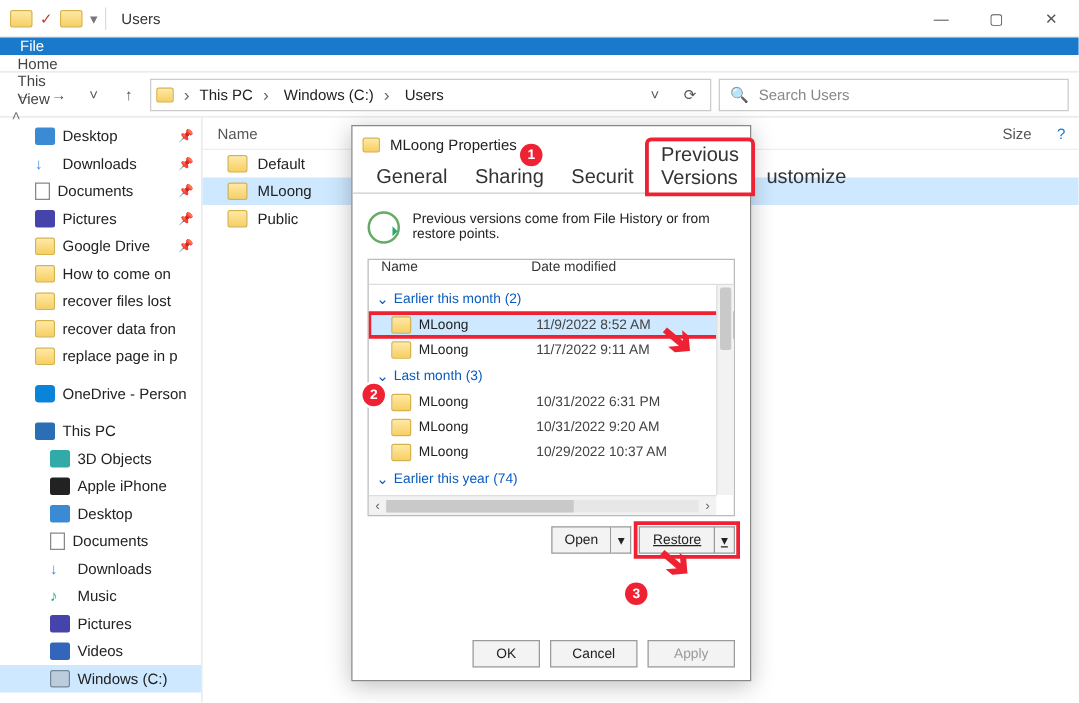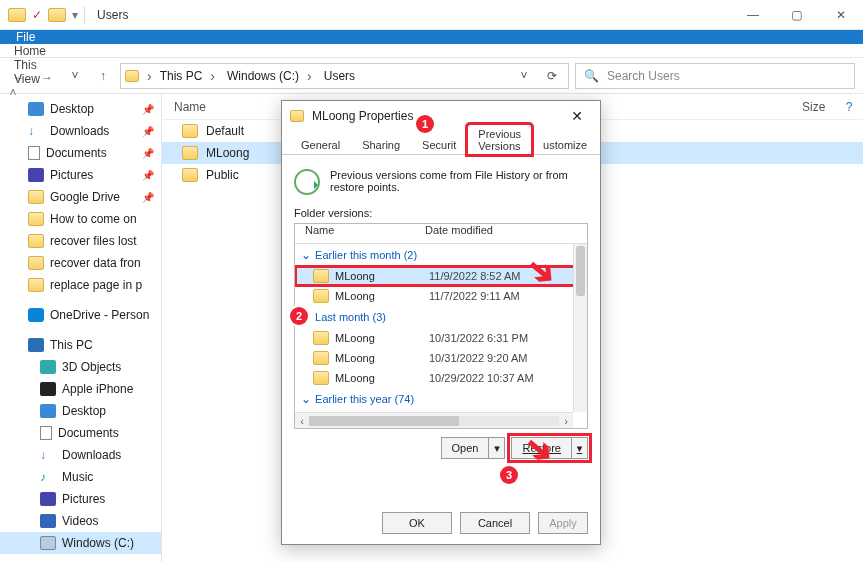--- a/index.html
+++ b/index.html
@@ -59,21 +59,21 @@
   .cols .col-size{ flex:1;}
   .row { display:flex; align-items:center; height:22px; padding-left:20px; gap:8px;}
   .row.sel { background:#cde8ff; }
   .row .fname{ }
 
   
   .dialog { position:absolute; left:281px; top:100px; width:320px; height:445px; background:#fff; border:1px solid #888; box-shadow:0 4px 18px rgba(0,0,0,.25); }
   .dlg-title { height:30px; display:flex; align-items:center; padding:0 8px; gap:8px; }
   .dlg-title .close { margin-left:auto; width:30px; text-align:center; font-size:14px;}
   .tabs { display:flex; padding:0 8px; border-bottom:1px solid #ccc; height:24px; align-items:flex-end; position:relative;}
-  .tab { padding:3px 10px; font-size:11px; color:#333; border:1px solid transparent; border-bottom:none; position:relative; }
+  .tab { padding:3px 10px; font-size:16px; color:#333; border:1px solid transparent; border-bottom:none; position:relative; }
   .tab.active { border-color:#aaa; background:#fff; border-radius:3px 3px 0 0; margin-bottom:-1px;}
   .hl-red { outline:3px solid #e23; outline-offset:-1px; }
   .dlg-body { padding:8px 12px; font-size:11px; }
   .inforow { display:flex; gap:10px; align-items:flex-start; margin:6px 0 12px;}
   .clock-ico { width:26px; height:26px; border:2px solid #6a6; border-radius:50%; position:relative;}
   .clock-ico::after{content:""; position:absolute; right:-4px; top:10px; border:4px solid transparent; border-left-color:#2a7;}
   .versions-label{ margin-top:6px;}
   .versions-box { border:1px solid #bbb; height:206px; margin-top:4px; position:relative; overflow:hidden;}
   .versions-box .vhead { display:flex; height:20px; border-bottom:1px solid #ddd; font-size:11px; color:#333;}
   .vhead .vname{ width:130px; padding-left:10px;}
@@ -290,21 +290,20 @@
     <div class="tab">ustomize</div>
     <span class="badge" style="left:134px; top:-16px;">1</span>
   </div>
 
   <div class="dlg-body">
     <div class="inforow">
       <span class="clock-ico"></span>
       <span style="flex:1">Previous versions come from File History or from restore points.</span>
     </div>
 
-    <div class="versions-label">Folder versions:</div>
 
     <div class="versions-box">
       <div class="vhead">
         <div class="vname">Name</div>
         <div class="vdate">Date modified</div>
       </div>
       <div id="versions-body">
           <div class="vgroup">Earlier this month (2)</div>
           <div class="vrow sel-hl">
             <span class="vn">
@@ -362,22 +361,22 @@
         <div class="btn dd">▾</div>
       </div>
       <div class="split restore-hl">
         <div class="btn">Restore</div>
         <div class="btn dd">▾</div>
       </div>
     </div>
   </div>
 
   <div class="dlg-foot">
-    <div class="btn" style="width:70px;justify-content:center">OK</div>
+    <div class="btn" style="width:54px;justify-content:center">OK</div>
     <div class="btn" style="width:70px;justify-content:center">Cancel</div>
-    <div class="btn dis" style="width:50px;justify-content:center">Apply</div>
+    <div class="btn dis" style="width:70px;justify-content:center">Apply</div>
   </div>
 
   <span class="badge" style="left:8px; top:206px;">2</span>
   <span class="badge" style="left:218px; top:365px;">3</span>
   <span class="arrow" style="left:246px; top:150px; transform:rotate(40deg);">➔</span>
   <span class="arrow" style="left:244px; top:328px; transform:rotate(40deg);">➔</span>
 </div>
 
 </body></html>

